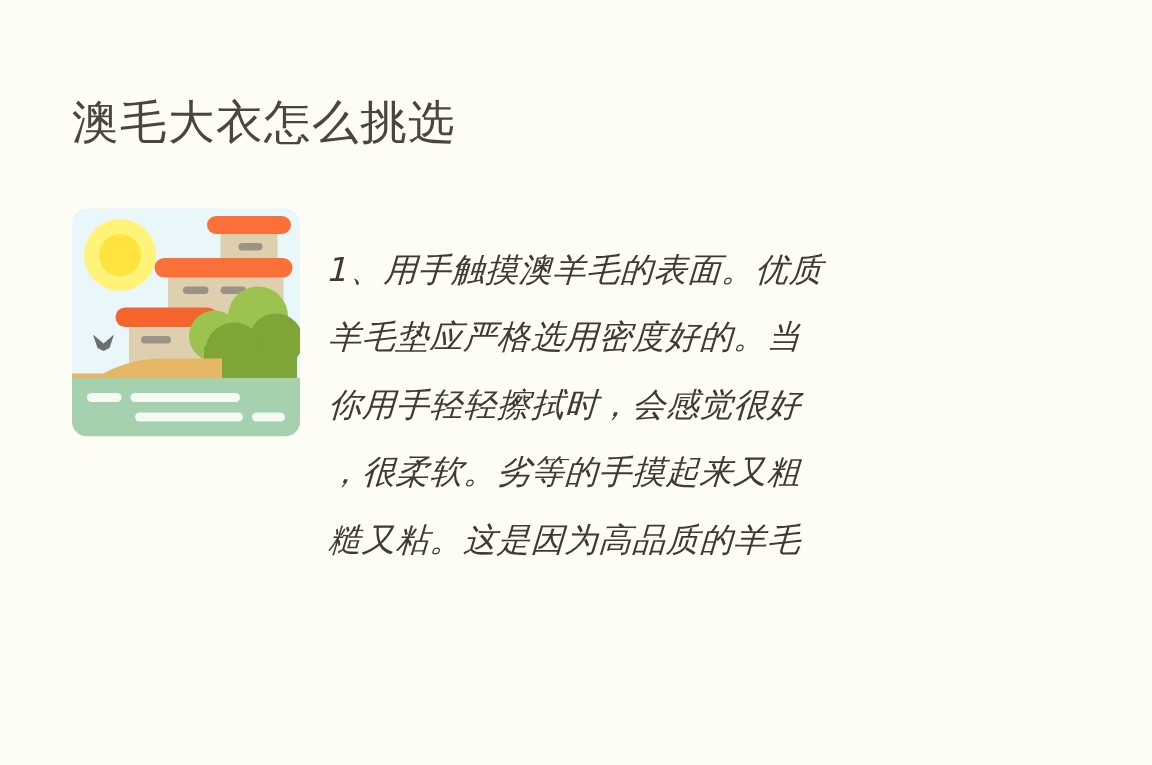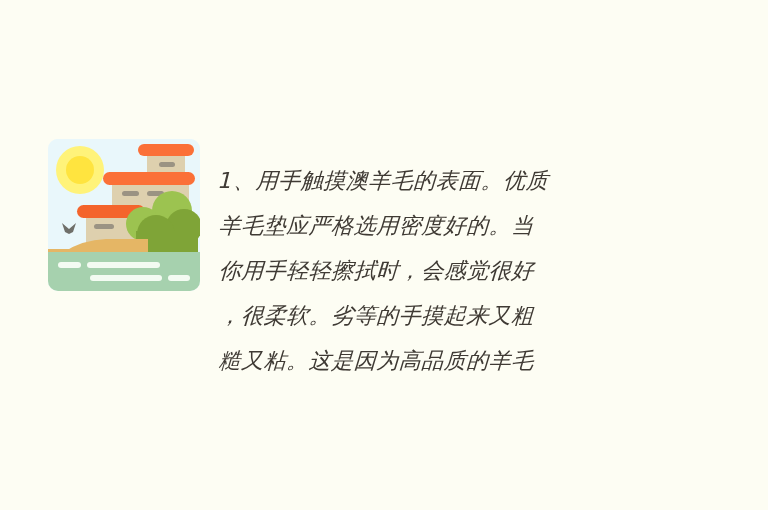--- a/index.html
+++ b/index.html
@@ -62,20 +62,21 @@
     font-style: italic;
     transform: skewX(-3deg);
     transform-origin: left center;
   }
 </style>
 </head>
 <body>
 
 <div id="article">
 
+  <div id="article-title">澳毛大衣怎么挑选</div>
 
   <div id="thumb">
     <svg viewBox="0 0 152 152" xmlns="http://www.w3.org/2000/svg">
 
       <rect x="0" y="0" width="152" height="152" fill="#e9f7fb"></rect>
 
       <circle cx="32" cy="31" r="24" fill="#fff37a"></circle>
       <circle cx="32" cy="31" r="14" fill="#ffe43f"></circle>
 
       <rect x="99" y="16" width="38" height="28" fill="#ded0ae"></rect>

